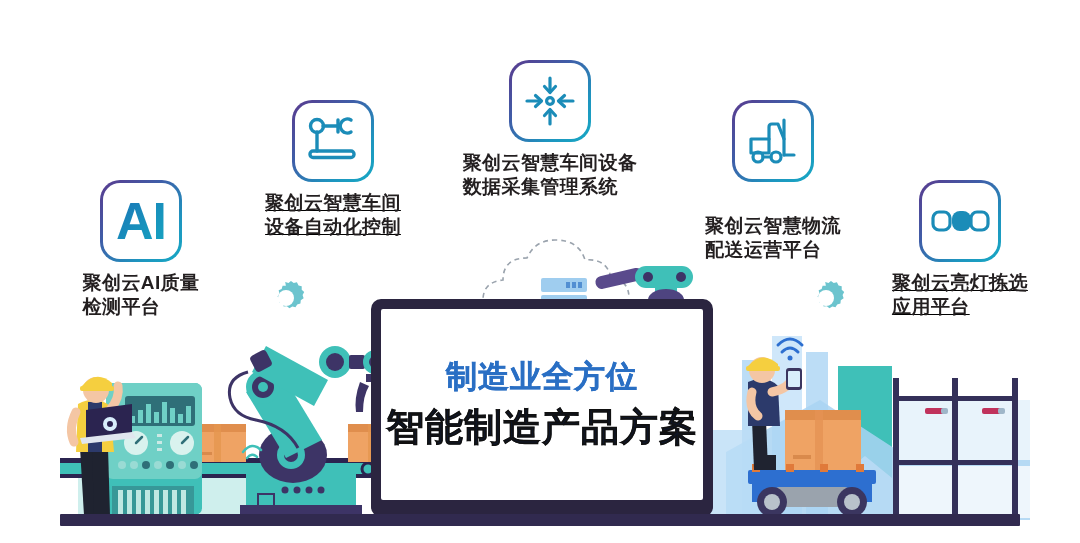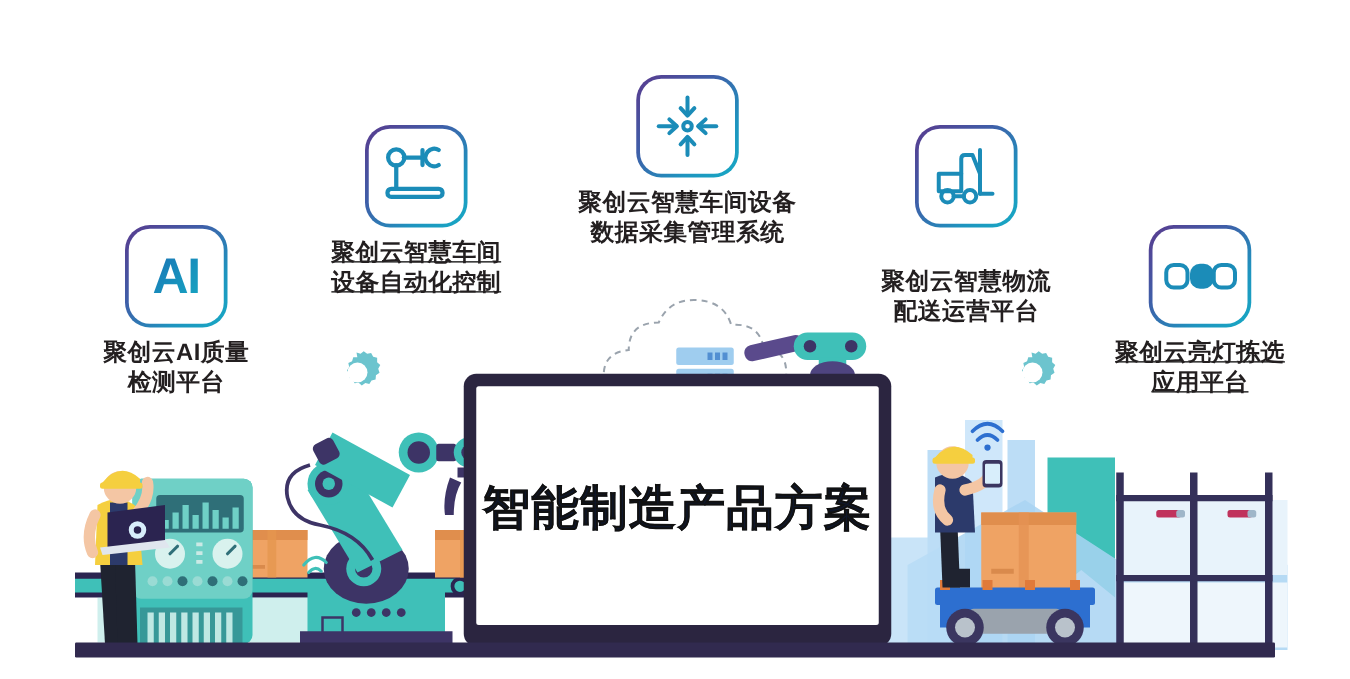--- a/index.html
+++ b/index.html
@@ -8,24 +8,24 @@
        font-family:"Liberation Sans","DejaVu Sans",sans-serif;}
   #stage{position:relative;width:1080px;height:543px;background:#fff;overflow:hidden;}
 
   
   .feature{position:absolute;display:flex;flex-direction:column;align-items:center;}
   .icon-box{width:82px;height:82px;border-radius:20px;padding:3px;
             background:linear-gradient(135deg,#5a3a8e 0%,#3f5ea8 38%,#1e94bf 72%,#17a9c4 100%);
             display:flex;align-items:center;justify-content:center;box-sizing:border-box;}
   .icon-inner{width:100%;height:100%;border-radius:17px;background:#fff;
               display:flex;align-items:center;justify-content:center;position:relative;}
-  .feature-label{margin-top:9px;text-align:center;color:#231f20;
+  .feature-label{margin-top:9px;text-align:left;color:#231f20;
                  font-size:19px;font-weight:bold;line-height:1.26;letter-spacing:.4px;
                  white-space:pre-line;}
-  .ai-text{font-size:40px;font-weight:bold;letter-spacing:-1px;
+  .ai-text{font-size:52px;font-weight:bold;letter-spacing:-1px;
            background:linear-gradient(135deg,#1b6fb5 0%,#1794bd 60%,#17a6c2 100%);
            -webkit-background-clip:text;background-clip:text;color:transparent;
            font-family:"Liberation Sans",sans-serif;}
 
   
   .gear{position:absolute;}
 
   
   #monitor{position:absolute;left:372px;top:300px;width:340px;height:216px;
            background:#2b2540;border-radius:9px;padding:9px 9px 16px 9px;box-sizing:border-box;
@@ -285,20 +285,21 @@
     <path d="M20 2 l3.4 1.2 l2.6 -2.2 l2.9 2.2 l3.3 -0.8 l1.7 3.3 l3.3 0.8 l0 3.7 l2.6 2.2 l-1.7 3.3 l1.1 3.3 l-3 2 l-0.3 3.5 l-3.4 0.9 l-1.8 3 l-3.3 -0.8 l-3 1.9 l-2.6 -2.2 l-3.4 0.4 l-1.4 -3.2 l-3.2 -1.3 l0.4 -3.4 l-2.2 -2.7 l1.9 -2.9 l-0.7 -3.4 l3.1 -1.5 l1 -3.3 l3.4 0.1 Z" fill="#6cc4ce" transform="translate(0,4) scale(0.96)"></path>
     <circle cx="20" cy="22" r="8" fill="#ffffff"></circle>
   </svg>
   <svg class="gear" style="left:806px;top:276px;" width="40" height="40" viewBox="0 0 40 40">
     <path d="M20 2 l3.4 1.2 l2.6 -2.2 l2.9 2.2 l3.3 -0.8 l1.7 3.3 l3.3 0.8 l0 3.7 l2.6 2.2 l-1.7 3.3 l1.1 3.3 l-3 2 l-0.3 3.5 l-3.4 0.9 l-1.8 3 l-3.3 -0.8 l-3 1.9 l-2.6 -2.2 l-3.4 0.4 l-1.4 -3.2 l-3.2 -1.3 l0.4 -3.4 l-2.2 -2.7 l1.9 -2.9 l-0.7 -3.4 l3.1 -1.5 l1 -3.3 l3.4 0.1 Z" fill="#6cc4ce" transform="translate(0,4) scale(0.96)"></path>
     <circle cx="20" cy="22" r="8" fill="#ffffff"></circle>
   </svg>
 
   <div id="monitor">
     <div id="screen">
+      <div class="title1">制造业全方位</div>
       <div class="title2">智能制造产品方案</div>
     </div>
   </div>
 
   <div id="ground"></div>
 
   <div class="feature" style="left:46px;top:180px;width:190px;">
     <div class="icon-box">
       <div class="icon-inner">
         <span class="ai-text">AI</span>

